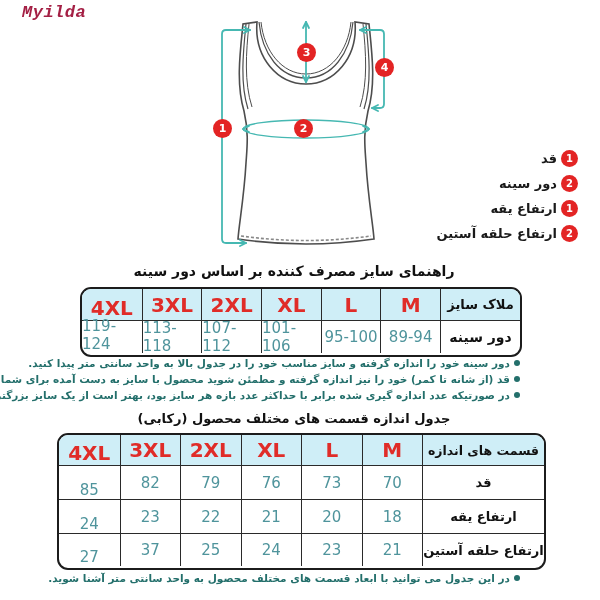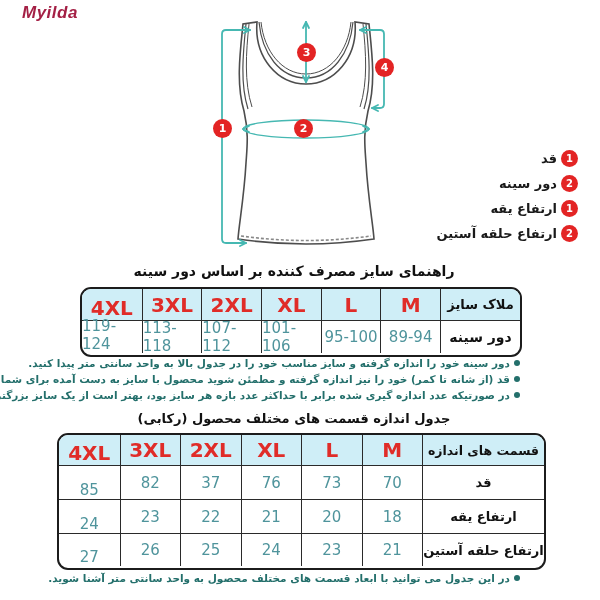--- a/index.html
+++ b/index.html
@@ -1,19 +1,19 @@
 <!DOCTYPE html>
 <html><head>
 <meta charset="utf-8">
 <style>
   html,body{margin:0;padding:0;}
   body{width:600px;height:600px;background:#ffffff;font-family:"DejaVu Sans",sans-serif;overflow:hidden;}
   .page{position:relative;width:600px;height:600px;background:#fff;}
 
-  .logo{position:absolute;left:22px;top:3px;font-family:Liberation Sans, sans-serif;font-style:italic;font-weight:bold;font-size:17px;color:#a42045;letter-spacing:.5px;text-align:right;}
+  .logo{position:absolute;left:22px;top:3px;font-family:Liberation Mono, monospace;font-style:italic;font-weight:bold;font-size:17px;color:#a42045;letter-spacing:.5px;text-align:right;}
 
   .diagram-svg{position:absolute;left:200px;top:8px;width:210px;height:246px;}
 
   .badge{position:absolute;width:19px;height:19px;border-radius:50%;background:#e32424;color:#fff;
          font-size:11px;font-weight:bold;display:flex;align-items:center;justify-content:center;line-height:1;}
   .badge.small{width:17px;height:17px;font-size:10px;}
 
   .legend{position:absolute;right:22px;top:150px;display:flex;flex-direction:column;gap:8px;align-items:flex-end;}
   .legend-row{direction:rtl;display:flex;align-items:center;gap:4px;}
   .legend-row .badge{position:static;flex:0 0 auto;}
@@ -195,76 +195,76 @@
         <span class="crit-txt" style="font-size:12.5px;">قسمت های اندازه</span>
       </div>
 
     <div class="cell topline first">
         <span class="val-txt val-big">85</span>
       </div>
     <div class="cell topline">
         <span class="val-txt val-big">82</span>
       </div>
     <div class="cell topline">
+        <span class="val-txt val-big">79</span>
+      </div>
+    <div class="cell topline">
+        <span class="val-txt val-big">76</span>
+      </div>
+    <div class="cell topline">
+        <span class="val-txt val-big">73</span>
+      </div>
+    <div class="cell topline">
+        <span class="val-txt val-big">70</span>
+      </div>
+    <div class="cell topline">
+        <span class="rowlab-txt">قد</span>
+      </div>
+
+    <div class="cell topline first">
+        <span class="val-txt val-big">24</span>
+      </div>
+    <div class="cell topline">
+        <span class="val-txt val-big">23</span>
+      </div>
+    <div class="cell topline">
+        <span class="val-txt val-big">22</span>
+      </div>
+    <div class="cell topline">
+        <span class="val-txt val-big">21</span>
+      </div>
+    <div class="cell topline">
+        <span class="val-txt val-big">20</span>
+      </div>
+    <div class="cell topline">
+        <span class="val-txt val-big">18</span>
+      </div>
+    <div class="cell topline">
+        <span class="rowlab-txt">ارتفاع یقه</span>
+      </div>
+
+    <div class="cell topline first">
+        <span class="val-txt val-big">27</span>
+      </div>
+    <div class="cell topline">
         <span class="val-txt val-big">37</span>
       </div>
     <div class="cell topline">
-        <span class="val-txt val-big">76</span>
-      </div>
-    <div class="cell topline">
-        <span class="val-txt val-big">73</span>
-      </div>
-    <div class="cell topline">
-        <span class="val-txt val-big">70</span>
-      </div>
-    <div class="cell topline">
-        <span class="rowlab-txt">قد</span>
-      </div>
-
-    <div class="cell topline first">
+        <span class="val-txt val-big">25</span>
+      </div>
+    <div class="cell topline">
         <span class="val-txt val-big">24</span>
       </div>
     <div class="cell topline">
         <span class="val-txt val-big">23</span>
       </div>
     <div class="cell topline">
-        <span class="val-txt val-big">22</span>
-      </div>
-    <div class="cell topline">
         <span class="val-txt val-big">21</span>
       </div>
     <div class="cell topline">
-        <span class="val-txt val-big">20</span>
-      </div>
-    <div class="cell topline">
-        <span class="val-txt val-big">18</span>
-      </div>
-    <div class="cell topline">
-        <span class="rowlab-txt">ارتفاع یقه</span>
-      </div>
-
-    <div class="cell topline first">
-        <span class="val-txt val-big">27</span>
-      </div>
-    <div class="cell topline">
-        <span class="val-txt val-big">26</span>
-      </div>
-    <div class="cell topline">
-        <span class="val-txt val-big">25</span>
-      </div>
-    <div class="cell topline">
-        <span class="val-txt val-big">24</span>
-      </div>
-    <div class="cell topline">
-        <span class="val-txt val-big">23</span>
-      </div>
-    <div class="cell topline">
-        <span class="val-txt val-big">21</span>
-      </div>
-    <div class="cell topline">
         <span class="rowlab-txt">ارتفاع حلقه آستین</span>
       </div>
   </div>
 
   <div class="notes footer-note">
     <div class="note-row">
       <span class="note-dot"></span>
       <span>در این جدول می توانید با ابعاد قسمت های مختلف محصول به واحد سانتی متر آشنا شوید.</span>
     </div>
   </div>

